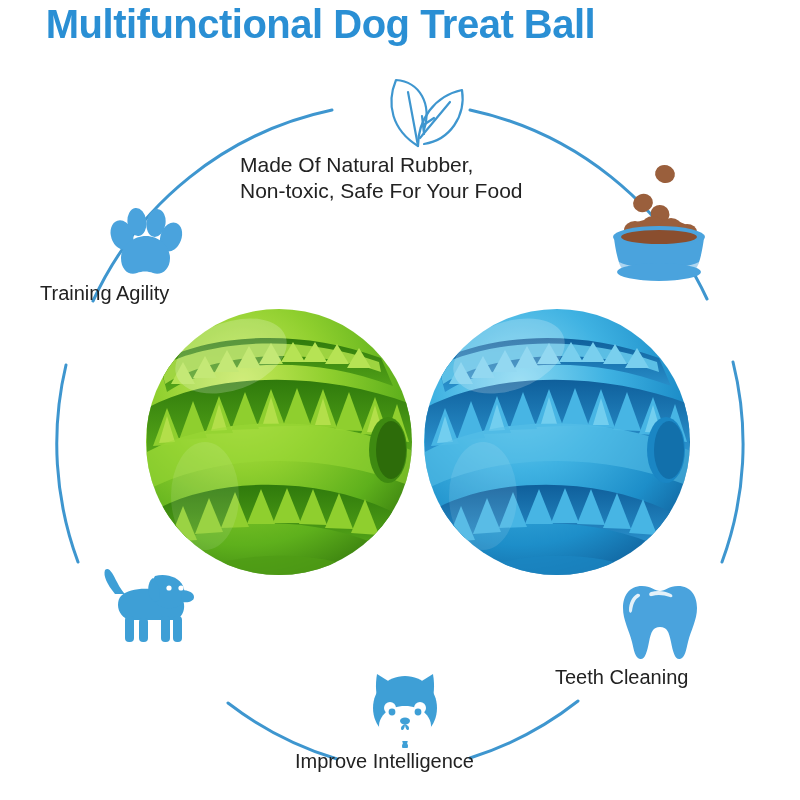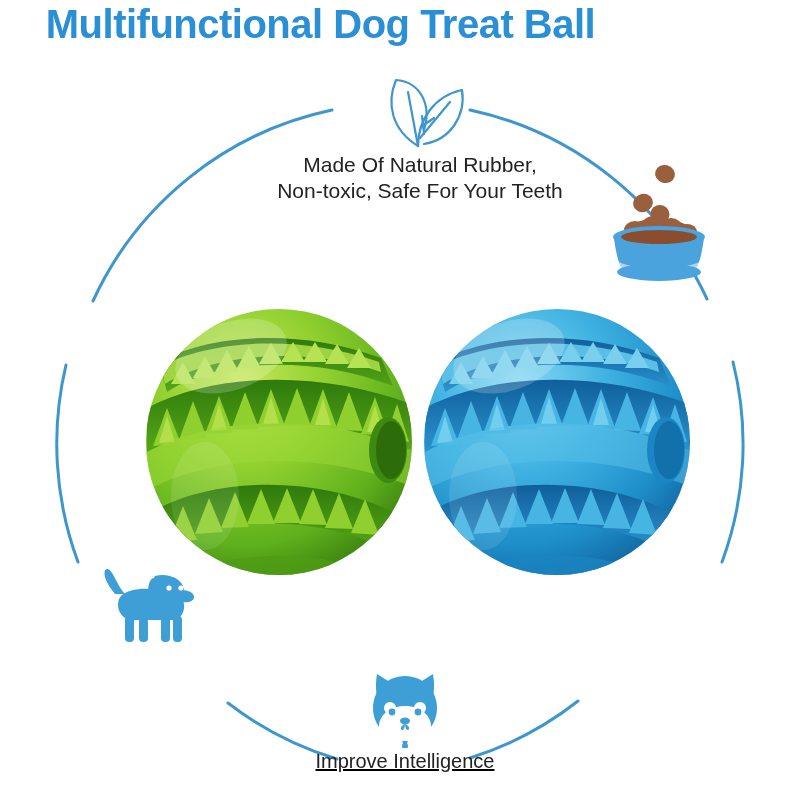--- a/index.html
+++ b/index.html
@@ -35,21 +35,21 @@
     position: absolute;
     left: 0;
     top: 0;
     width: 800px;
     height: 800px;
   }
 
   
   .feature {
     position: absolute;
-    text-align: center;
+    text-align: left;
   }
   .feature .icon {
     display: block;
     margin: 0 auto;
   }
   .feature .label {
     display: block;
     margin-top: 2px;
     font-size: 20px;
     color: #222222;
@@ -61,21 +61,21 @@
     line-height: 1.25;
   }
 
   
   #f-rubber  { left: 240px; top: 64px;  width: 360px; }
   #f-rubber .label { font-size: 21px; }
   #f-training{ left: 40px;  top: 208px; width: 210px; }
   #f-food    { left: 555px; top: 158px; width: 210px; }
   #f-anxiety { left: 55px;  top: 560px; width: 180px; }
   #f-teeth   { left: 555px; top: 580px; width: 210px; }
-  #f-intel   { left: 295px; top: 668px; width: 220px; text-decoration: underline; }
+  #f-intel   { left: 295px; top: 668px; width: 220px; }
 
   
   #product {
     position: absolute;
     left: 145px;
     top: 300px;
     width: 540px;
     height: 285px;
   }
   .ball-wrap {
@@ -115,24 +115,36 @@
         <path d="M46 82 C20 66 14 40 24 16 C48 18 60 40 52 66"></path>
         <path d="M46 82 C46 56 62 32 90 26 C94 52 78 76 52 80"></path>
         <path d="M46 82 L36 28"></path>
         <path d="M48 74 L78 38"></path>
         <path d="M50 62 L62 54"></path>
         <path d="M52 70 L50 52"></path>
       </g>
     </svg>
     <span class="label multi">
       <span>Made Of Natural Rubber,</span><br>
-      <span>Non-toxic, Safe For Your Teeth</span>
+      <span>Non-toxic, Safe For Your Food</span>
     </span>
   </div>
 
+  <div class="feature" id="f-training">
+    <svg class="icon" width="82" height="72" viewBox="0 0 82 72" xmlns="http://www.w3.org/2000/svg">
+      <g fill="#4aa3dd">
+        <ellipse cx="18" cy="27" rx="11" ry="15" transform="rotate(-18 18 27)"></ellipse>
+        <ellipse cx="33" cy="14" rx="9.5" ry="14" transform="rotate(-7 33 14)"></ellipse>
+        <ellipse cx="52" cy="15" rx="9.5" ry="14" transform="rotate(9 52 15)"></ellipse>
+        <ellipse cx="67" cy="29" rx="10.5" ry="15" transform="rotate(20 67 29)"></ellipse>
+        <path d="M42 28 C55 28 66 38 66 50 C66 62 57 68 49 65 C44 63 38 63 33 65 C25 68 17 62 17 50 C17 38 29 28 42 28 Z"></path>
+      </g>
+    </svg>
+    <span class="label">Training Agility</span>
+  </div>
 
   <div class="feature" id="f-food">
     <svg class="icon" width="130" height="128" viewBox="0 0 130 128" xmlns="http://www.w3.org/2000/svg">
 
       <g fill="#9a5f3c">
         <ellipse cx="70" cy="16" rx="10" ry="9" transform="rotate(15 70 16)"></ellipse>
         <ellipse cx="48" cy="45" rx="10" ry="9" transform="rotate(-20 48 45)"></ellipse>
         <ellipse cx="65" cy="56" rx="9.5" ry="9" transform="rotate(25 65 56)"></ellipse>
       </g>
 
@@ -175,20 +187,30 @@
         <rect x="68" y="56" width="9" height="26" rx="4"></rect>
         <rect x="80" y="56" width="9" height="26" rx="4"></rect>
       </g>
       <g fill="#ffffff">
         <circle cx="76" cy="28" r="2.6"></circle>
         <circle cx="88" cy="28" r="2.6"></circle>
       </g>
     </svg>
   </div>
 
+  <div class="feature" id="f-teeth">
+    <svg class="icon" width="90" height="84" viewBox="0 0 90 84" xmlns="http://www.w3.org/2000/svg">
+      <path fill="#4aa3dd" d="M27 6 C14 6 8 16 8 28 C8 40 14 50 17 62 C19 70 20 78 25 79 C30 80 32 72 34 62 C36 52 38 47 45 47 C52 47 54 52 56 62 C58 72 60 80 65 79 C70 78 71 70 73 62 C76 50 82 40 82 28 C82 16 76 6 63 6 C54 6 50 11 45 11 C40 11 36 6 27 6 Z"></path>
+      <g fill="#ffffff" opacity="0.85">
+        <path d="M22 14 C17 17 14 23 14 30 C14 33 16 34 17 31 C18 24 20 19 24 17 C26 16 25 13 22 14 Z"></path>
+        <path d="M36 12 C43 10 50 11 56 14 C58 15 58 18 55 17 C49 15 43 14 37 16 C34 17 33 13 36 12 Z"></path>
+      </g>
+    </svg>
+    <span class="label">Teeth Cleaning</span>
+  </div>
 
   <div class="feature" id="f-intel">
     <svg class="icon" width="84" height="80" viewBox="0 0 84 80" xmlns="http://www.w3.org/2000/svg">
       <g fill="#3e9fd6">
 
         <path d="M14 6 C12 18 13 28 16 34 L30 16 Z"></path>
         <path d="M70 6 C72 18 71 28 68 34 L54 16 Z"></path>
 
         <path d="M42 8 C60 8 74 22 74 40 C74 58 60 72 42 72 C24 72 10 58 10 40 C10 22 24 8 42 8 Z"></path>
 

